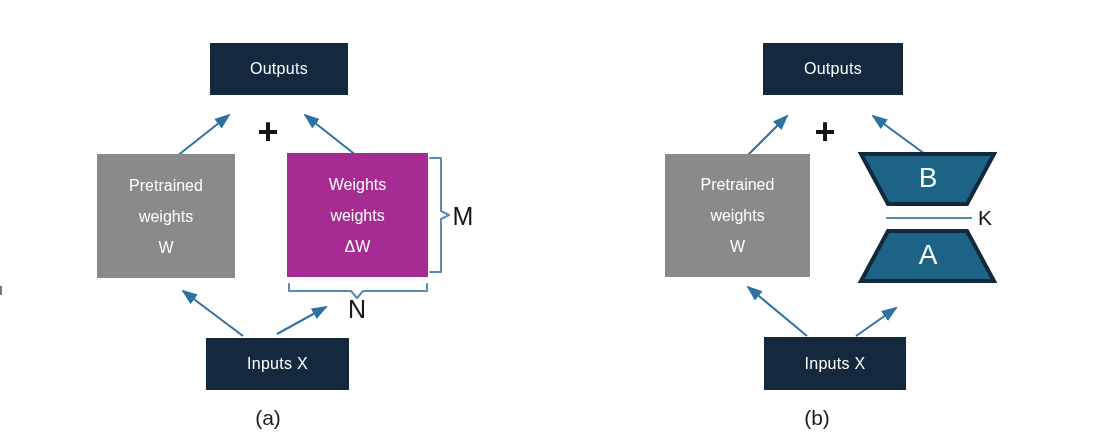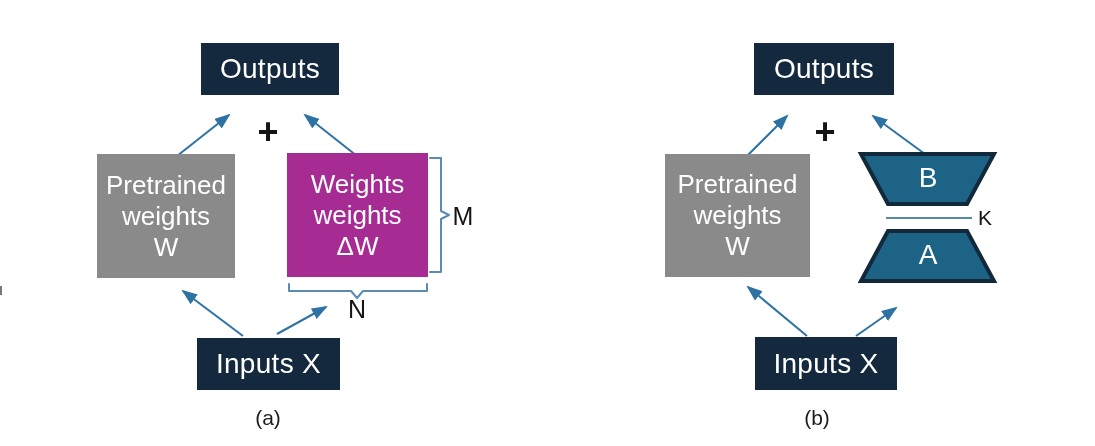--- a/index.html
+++ b/index.html
@@ -11,24 +11,24 @@
   html,body{margin:0;padding:0;background:#ffffff;}
   .canvas{
     position:relative;width:1095px;height:446px;background:#ffffff;
     font-family:"Liberation Sans", sans-serif;overflow:hidden;
   }
   .overlay{position:absolute;left:0;top:0;width:1095px;height:446px;}
   .box{
     position:absolute;display:flex;align-items:center;justify-content:center;
     color:var(--text-light,#fff);text-align:center;
   }
-  .navy-box{background:var(--navy,#14293D);font-size:28px;letter-spacing:.3px;}
+  .navy-box{background:var(--navy,#14293D);font-size:16px;letter-spacing:.3px;margin-left:9px;}
   .gray-box{background:var(--gray,#8A8A8A);}
   .magenta-box{background:var(--magenta,#A62C94);}
-  .lines3{flex-direction:column;font-size:26px;line-height:31px;}
+  .lines3{flex-direction:column;font-size:16px;line-height:31px;}
   .plus{
     position:absolute;font-size:36px;font-weight:700;color:var(--text-dark,#151515);
     width:34px;text-align:center;line-height:40px;
   }
   .dim-label{position:absolute;font-size:25px;color:var(--text-dark,#151515);width:34px;text-align:center;}
   .k-label{position:absolute;font-size:21px;color:var(--text-dark,#151515);width:26px;text-align:center;}
   .trap-label{position:absolute;font-size:28px;color:var(--text-light,#fff);width:60px;text-align:center;}
   .caption{position:absolute;font-size:21px;color:#1c1c1c;width:60px;text-align:center;}
   .arrow-line{stroke:var(--arrow,#2E72A3);stroke-width:2;}
   .ah{fill:var(--arrow,#2E72A3);}

